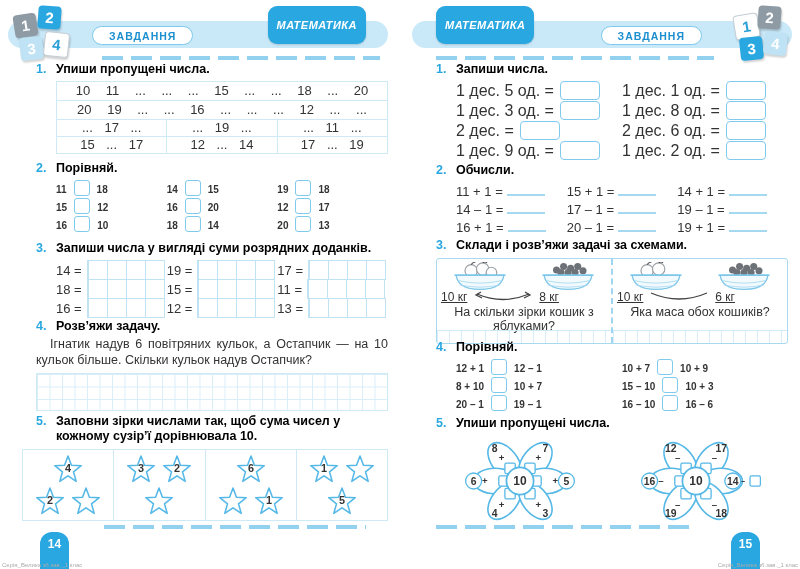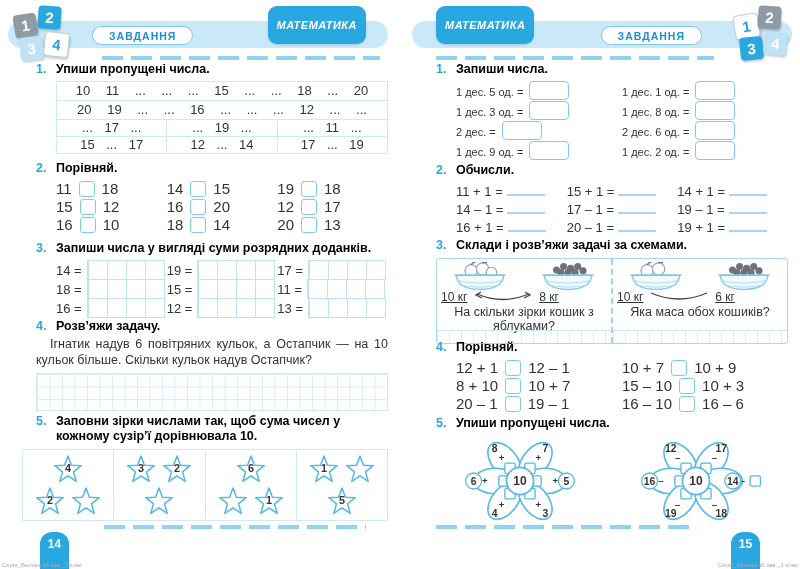--- a/index.html
+++ b/index.html
@@ -50,21 +50,21 @@
   .numstrip:last-of-type{border-bottom:1px solid #cfeaf7;margin-bottom:3px;}
   .t1table{display:flex;border:1px solid #cfeaf7;}
   .t1col{flex:1;text-align:center;border-right:1px solid #cfeaf7;}
   .t1col:last-child{border-right:none;}
   .t1cell{height:16px;line-height:16px;font-size:13px;white-space:pre;word-spacing:8px;}
   .t1cell:first-child{border-bottom:1px solid #cfeaf7;}
 
   
   .cmp-wrap{display:flex;}
   .cmp-col{flex:1;}
-  .cmp-row{height:18px;line-height:18px;font-size:15px;}
+  .cmp-row{height:18px;line-height:18px;font-size:10px;font-weight:bold;}
   .cbox{display:inline-block;width:14px;height:14px;border:1.5px solid #7fcbee;border-radius:3px;background:#fff;vertical-align:-3px;margin:0 7px;}
 
   
   .sum-wrap{display:flex;}
   .sum-col{flex:1;}
   .sum-row{height:19px;line-height:19px;font-size:13px;}
   .gridstrip{display:inline-block;width:76px;height:18px;border:1px solid #bfe3f5;background-image:repeating-linear-gradient(to right,#bfe3f5 0 1px,transparent 1px 19px);vertical-align:-5px;margin-left:5px;background-color:#fff;}
 
   
   .prob-text{margin-top:3px;font-size:12.5px;line-height:15.5px;text-align:justify;}
@@ -74,21 +74,21 @@
   
   .congrid{display:flex;margin-top:5px;border:1px solid #cfeaf7;}
   .congroup{flex:1;border-right:1px solid #cfeaf7;padding:3px 0;}
   .congroup:last-child{border-right:none;}
   .starrow{display:flex;justify-content:center;gap:4px;height:32px;}
   svg.star{width:32px;height:31px;}
 
   
   .write-wrap{display:flex;}
   .write-col{flex:1;}
-  .write-row{height:20px;line-height:20px;font-size:11px;}
+  .write-row{height:20px;line-height:20px;font-size:16px;}
   .abox{display:inline-block;width:38px;height:17px;border:1.5px solid #7fcbee;border-radius:4px;background:#fff;vertical-align:-4px;margin-left:6px;}
 
   
   .calc-row{height:18px;line-height:18px;font-size:13px;}
   .uline{display:inline-block;width:38px;height:12px;border-bottom:2px solid #a5d9f2;margin-left:4px;}
 
   
   .schemes{display:flex;border:1px solid #a9d9f0;border-radius:3px;margin-top:5px;position:relative;height:84px;}
   .scheme{flex:1;position:relative;padding:3px 4px 14px 4px;text-align:center;}
   .scheme+.scheme{border-left:2px dashed #9ed5f1;}

